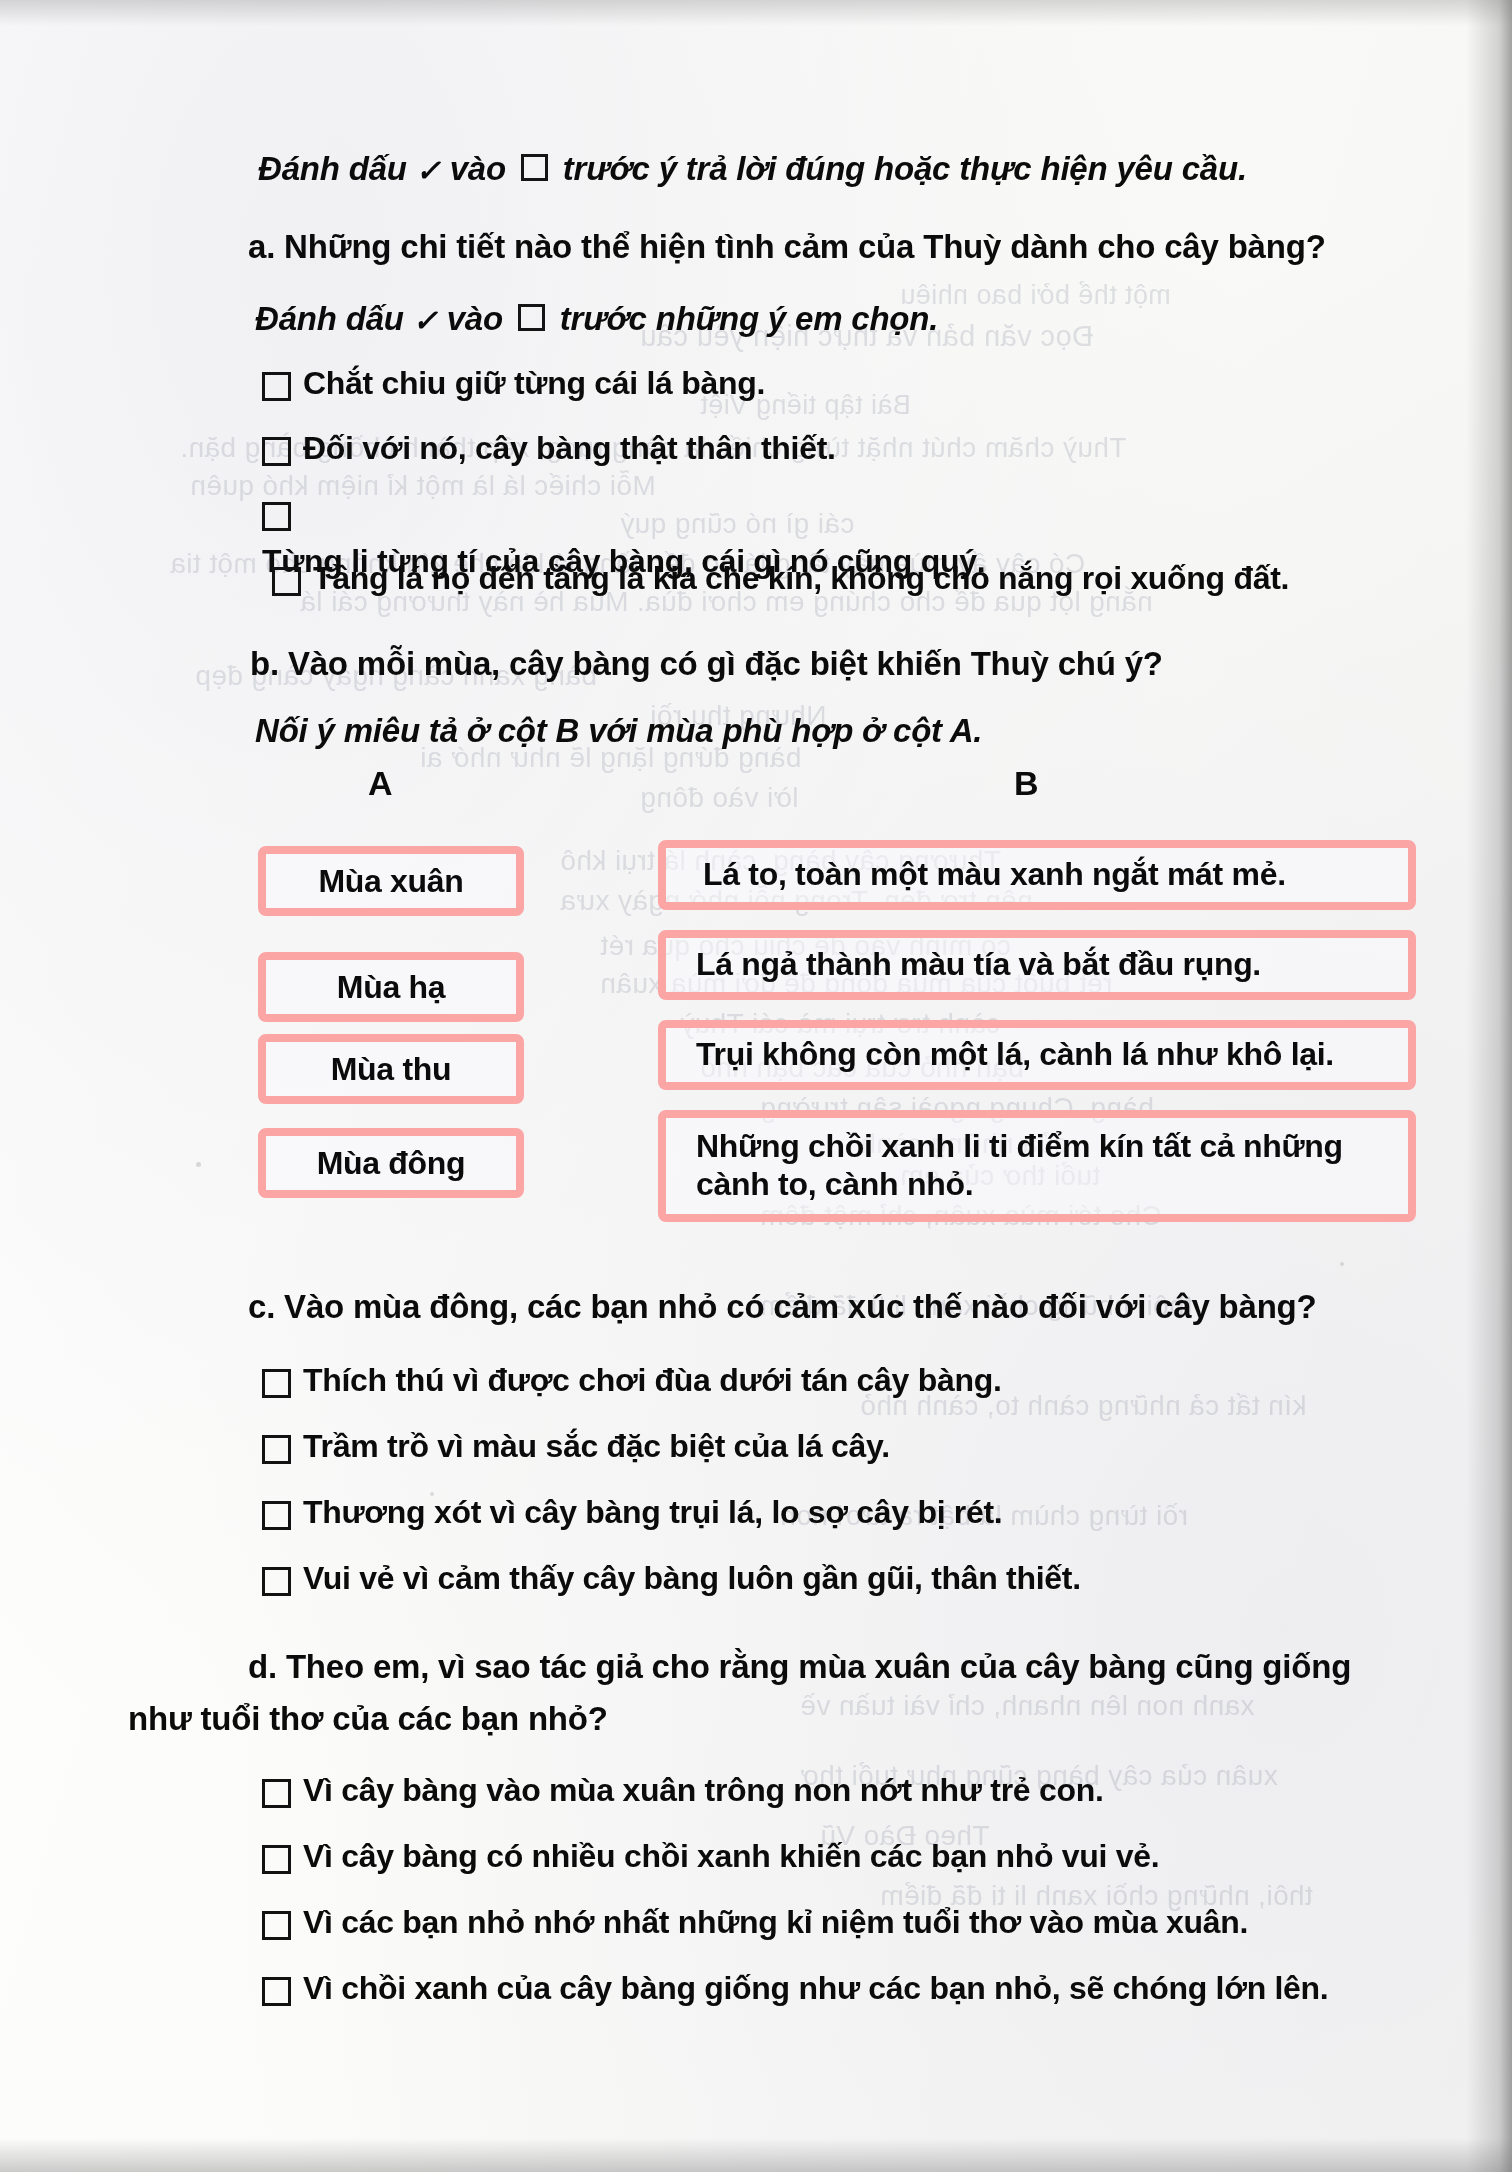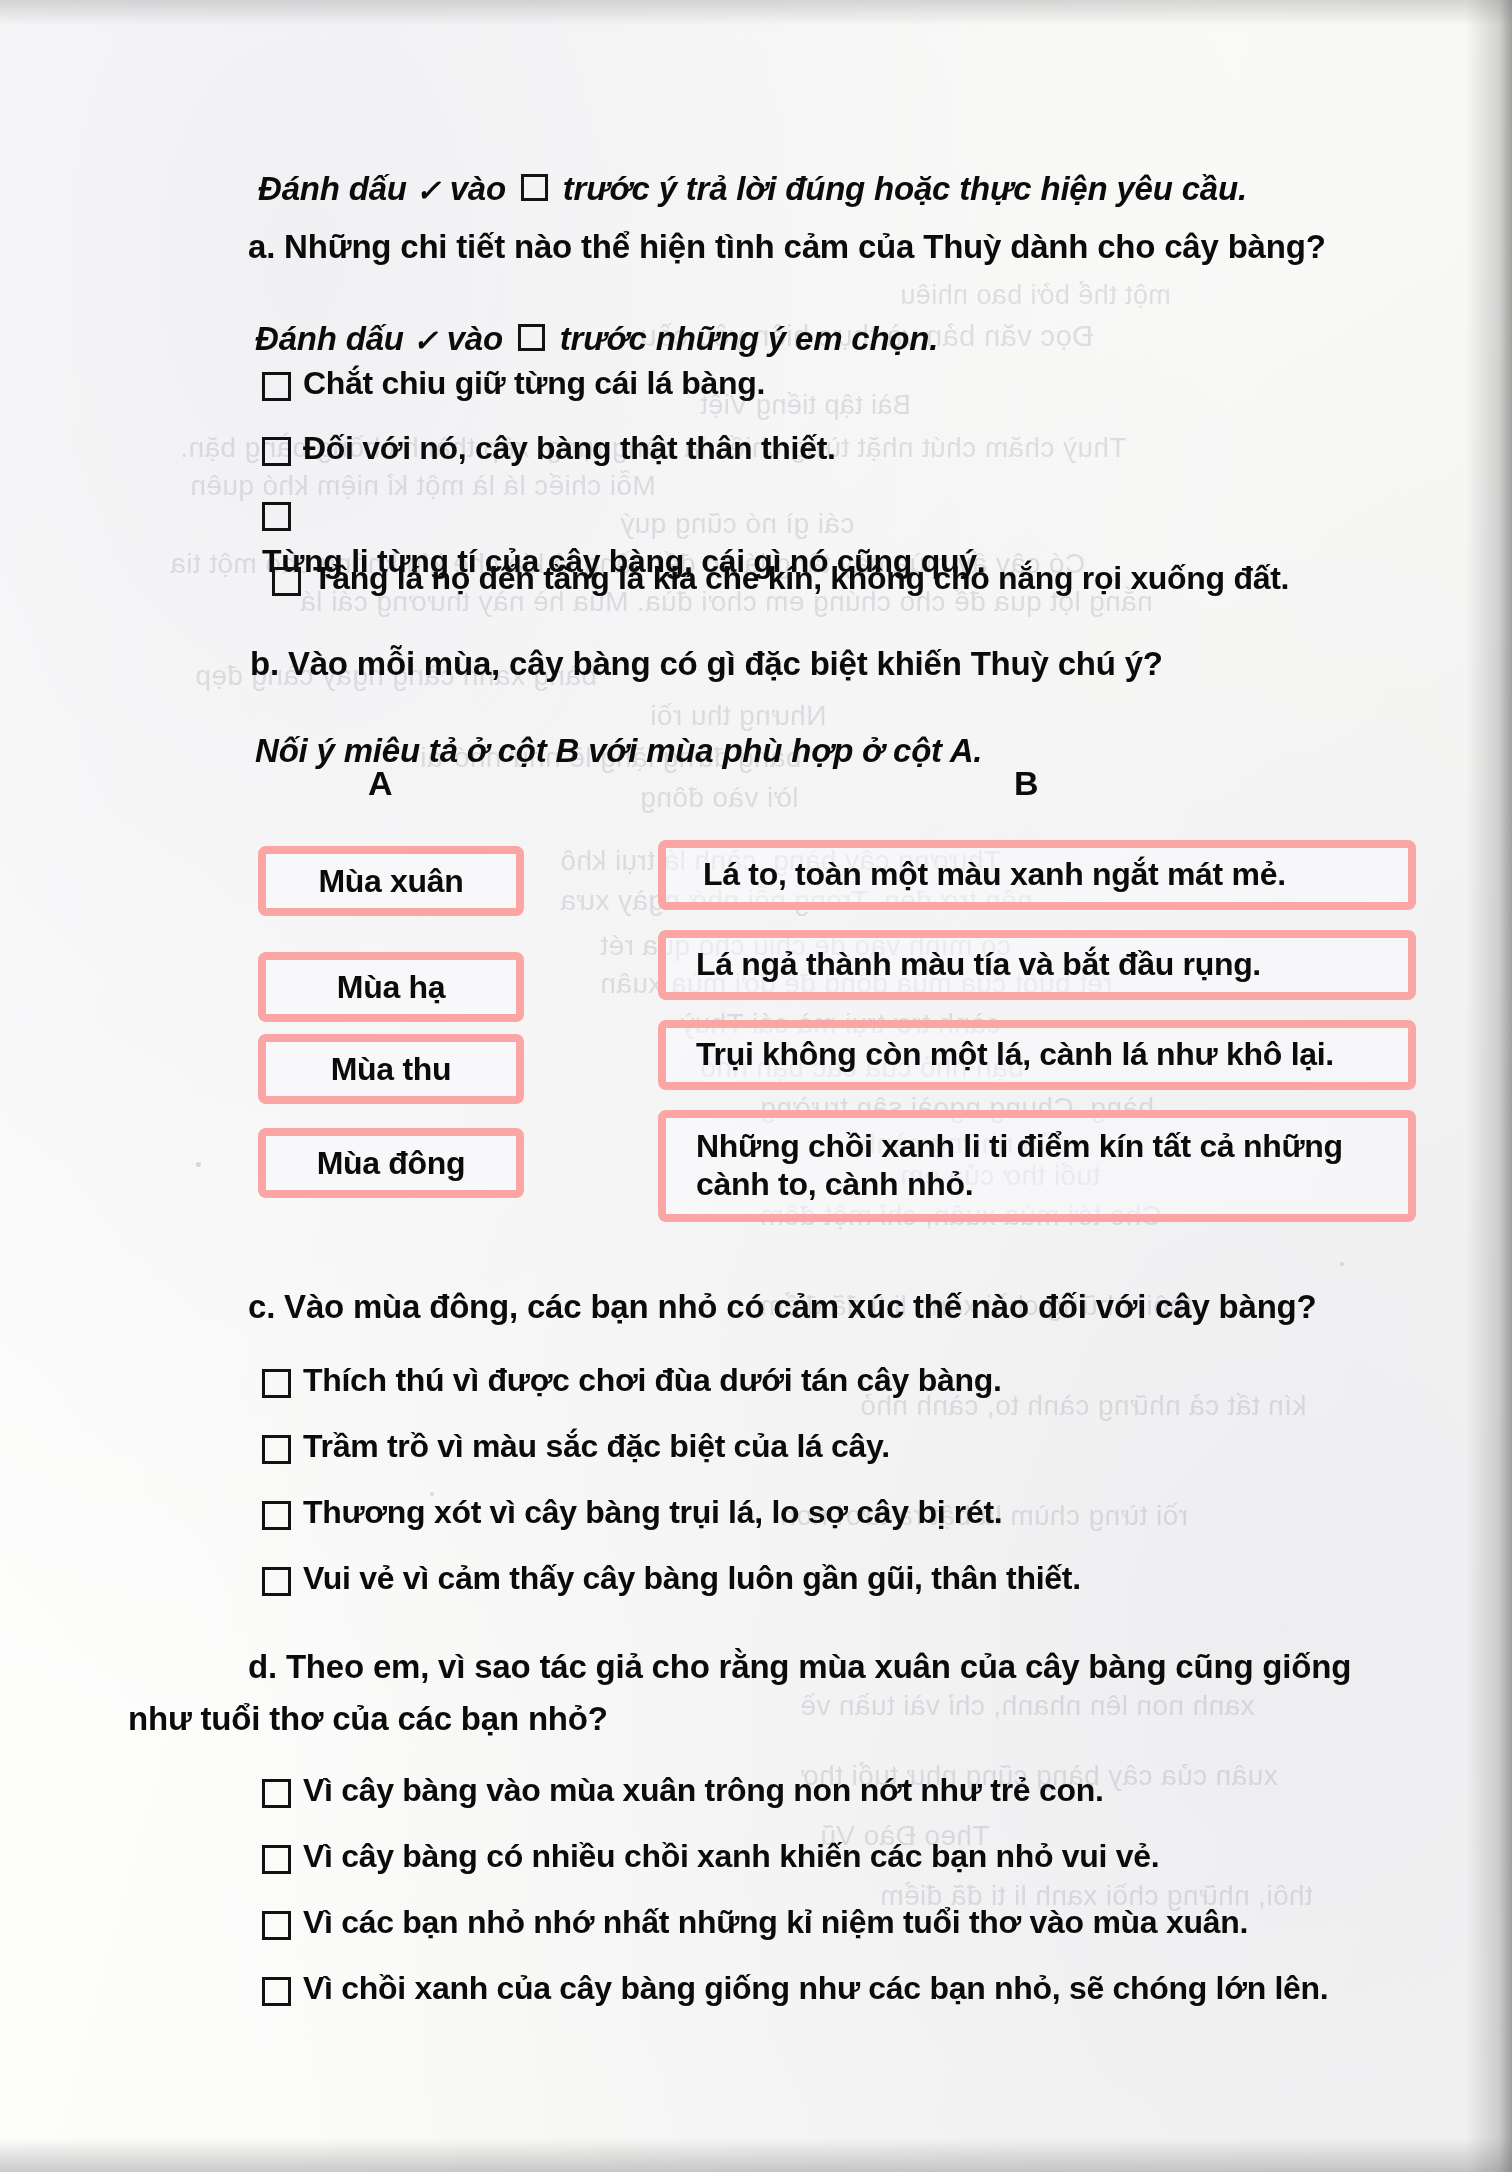--- a/index.html
+++ b/index.html
@@ -68,21 +68,20 @@
   }
 
   
   .instr {
     position: absolute;
     font-style: italic;
     font-weight: 700;
     font-size: 33px;
     letter-spacing: -.2px;
     white-space: nowrap;
-    margin-top: 20px;
   }
   .q {
     position: absolute;
     font-weight: 700;
     font-size: 33px;
     letter-spacing: -.2px;
   }
   .opt {
     position: absolute;
     font-weight: 700;

